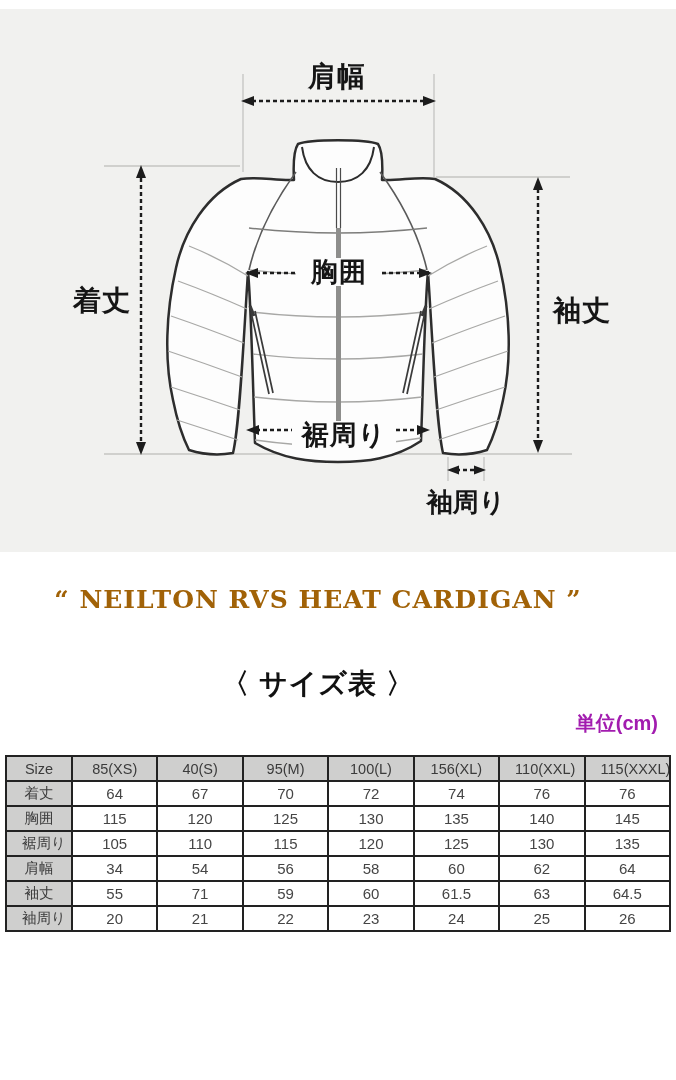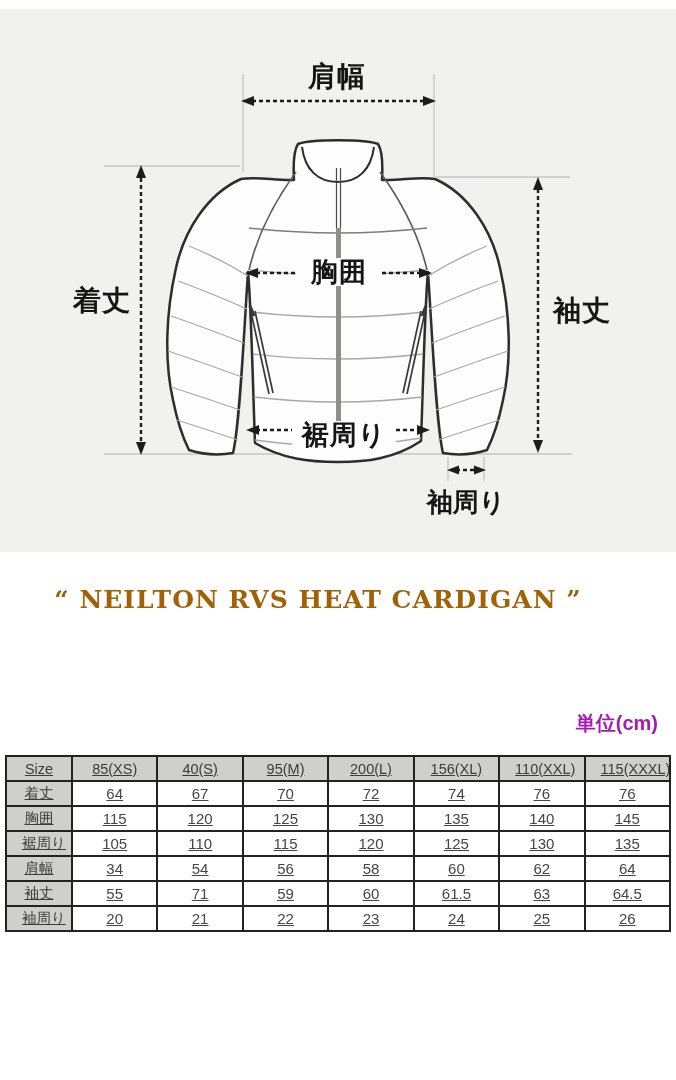--- a/index.html
+++ b/index.html
@@ -12,21 +12,21 @@
   .dlabel.onjacket{background:#fdfdfd;padding:0 2px;}
   .title{position:absolute;left:0;top:585px;width:636px;text-align:center;
          font-family:"DejaVu Serif","Liberation Serif",serif;font-weight:bold;
          font-size:25px;color:#a16207;letter-spacing:1px;white-space:nowrap;}
   .subtitle{position:absolute;left:0;top:665px;width:636px;text-align:center;
             font-weight:bold;font-size:28px;color:#111;letter-spacing:1px;white-space:nowrap;}
   .unit{position:absolute;right:18px;top:710px;font-weight:bold;font-size:20px;color:#a21caf;}
   table.size{position:absolute;left:5px;top:755px;width:666px;border-collapse:collapse;
              table-layout:fixed;font-size:15px;color:#454545;}
   table.size th,table.size td{border:2px solid #222;height:23px;text-align:center;
-             padding:0 15px;overflow:hidden;white-space:nowrap;text-decoration:underline;}
+             padding:0 15px;overflow:hidden;white-space:nowrap;}
   table.size th{background:#cfcfce;font-weight:normal;color:#3b3b3b;font-size:14.5px;}
   table.size td.rowlabel{background:#cfcfce;color:#3b3b3b;font-size:14.5px;}
   table.size col.c0{width:66px;}
 </style>
 </head>
 <body>
 
 <div class="page">
 
   <div class="panel"></div>
@@ -135,40 +135,41 @@
   </svg>
 
   <div class="dlabel" style="left:292px;top:62px;width:90px;">肩幅</div>
   <div class="dlabel" style="left:68px;top:286px;width:68px;">着丈</div>
   <div class="dlabel onjacket" style="left:296px;top:258px;width:82px;font-size:27px;">胸囲</div>
   <div class="dlabel" style="left:548px;top:296px;width:68px;">袖丈</div>
   <div class="dlabel onjacket" style="left:292px;top:421px;width:100px;font-size:27px;">裾周り</div>
   <div class="dlabel" style="left:423px;top:489px;width:86px;font-size:26px;letter-spacing:0;">袖周り</div>
 
   <div class="title">“ NEILTON RVS HEAT CARDIGAN ”</div>
+  <div class="subtitle">〈 サイズ表 〉</div>
   <div class="unit">単位(cm)</div>
 
   <table class="size">
     <colgroup>
       <col class="c0">
         <col>
         <col>
         <col>
         <col>
         <col>
         <col>
         <col>
     </colgroup>
     <thead>
       <tr id="size-head-row">
           <th>Size</th>
           <th>85(XS)</th>
           <th>40(S)</th>
           <th>95(M)</th>
-          <th>200(L)</th>
+          <th>100(L)</th>
           <th>156(XL)</th>
           <th>110(XXL)</th>
           <th>115(XXXL)</th>
         </tr>
     </thead>
     <tbody id="size-body">
         <tr>
           <td class="rowlabel">着丈</td>
           <td>64</td>
           <td>67</td>

